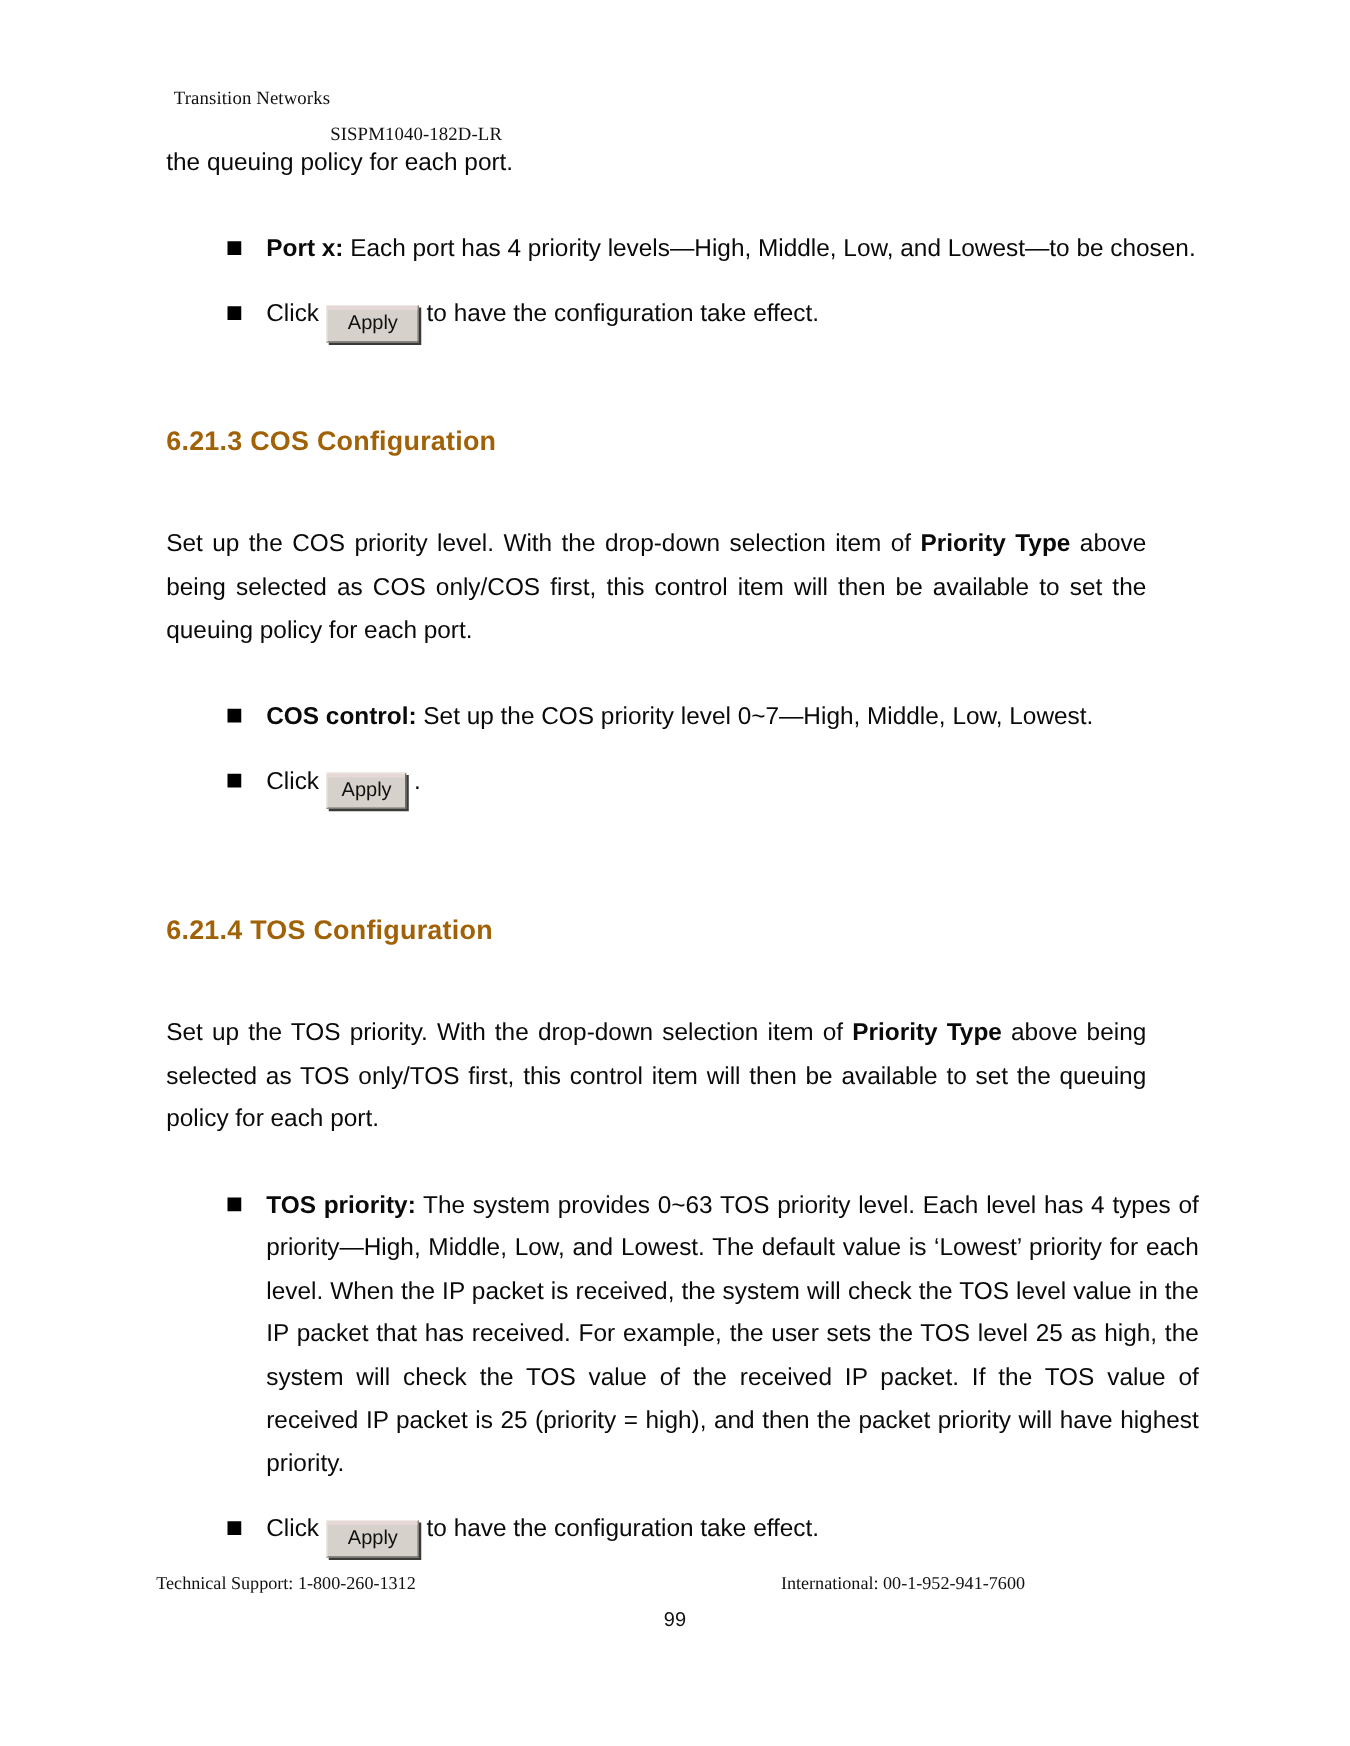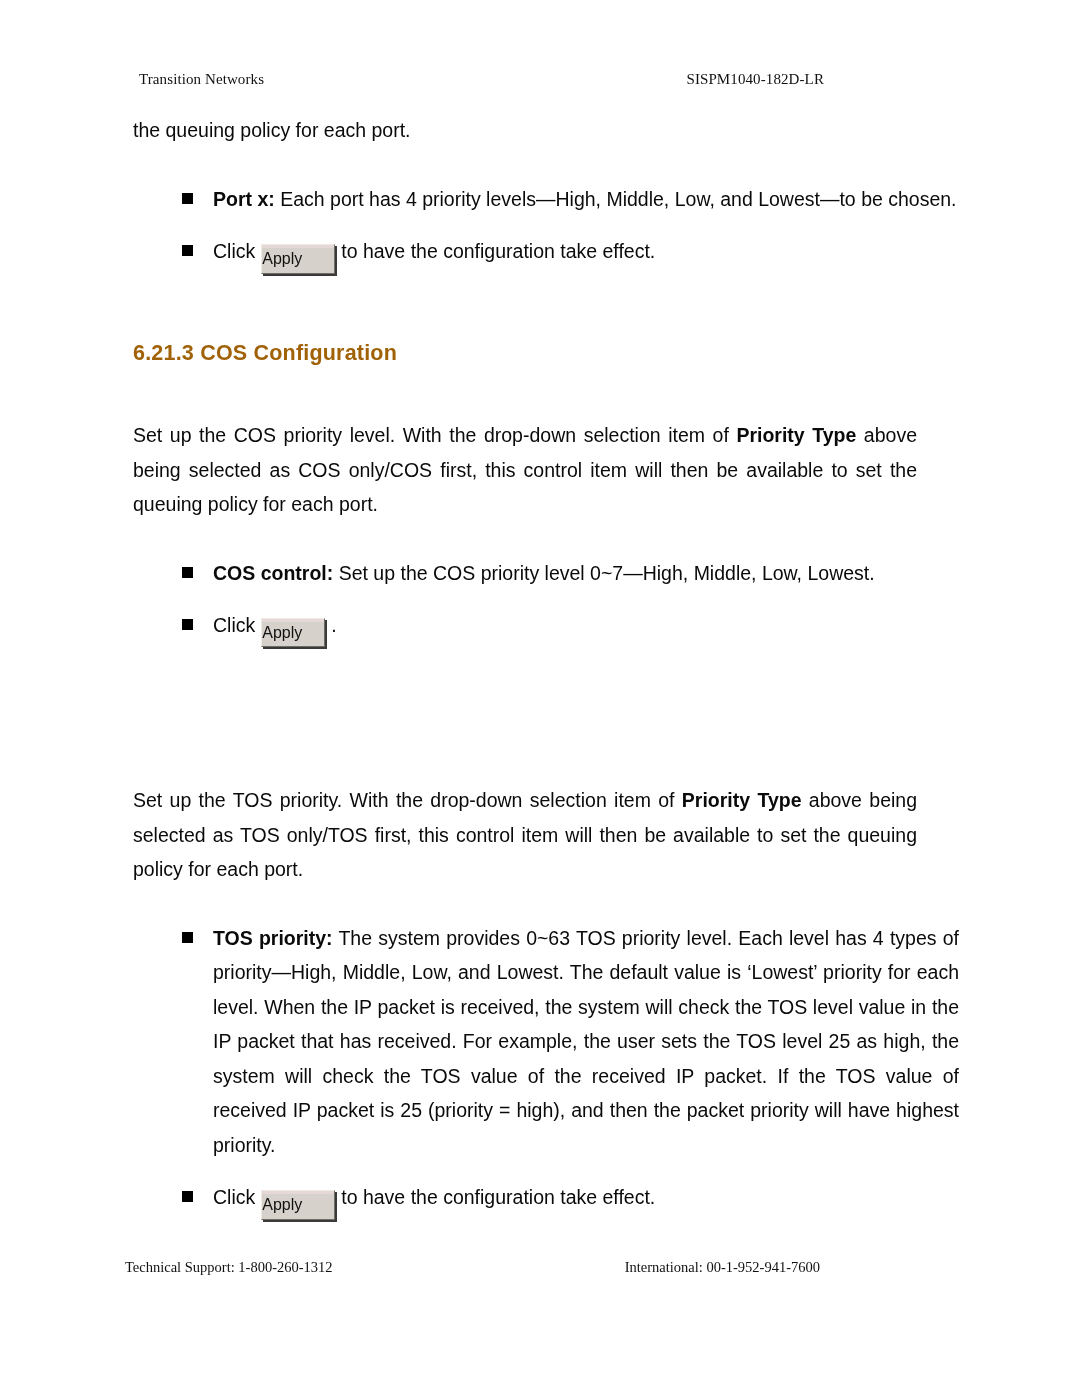--- a/index.html
+++ b/index.html
@@ -22,29 +22,30 @@
     background: #ffffff;
   }
 
   
   .doc-header {
     position: absolute;
     top: 70px;
     left: 139px;
     width: 820px;
     display: flex;
-    justify-content: space-between;
+    justify-content: flex-start;
     font-family: "Liberation Serif", serif;
     font-size: 15px;
     line-height: 18px;
     letter-spacing: 0.1px;
     color: #111;
   }
   .doc-header .right {
     margin-right: 135px;
+    margin-top: 29px;
   }
 
   
   .content {
     position: absolute;
     top: 113px;
     left: 133px;
     width: 826px;
   }
 
@@ -106,21 +107,21 @@
     vertical-align: -6px;
     background: #d6d2cb;
     border-top: 1px solid #efeae3;
     border-left: 1px solid #efeae3;
     border-right: 1px solid #6f6c66;
     border-bottom: 1px solid #6f6c66;
     box-shadow: 2px 2px 0 0 #3a3a38;
     font-family: "Liberation Sans", sans-serif;
     font-size: 16px;
     line-height: 26px;
-    text-align: left;
+    text-align: center;
     color: #101010;
     margin: 0 6px;
   }
   .apply-btn.wide  { width: 72px; height: 28px; line-height: 28px; }
   .apply-btn.narrow{ width: 62px; height: 27px; line-height: 27px; }
   .apply-btn::before {
     content: "";
     position: absolute;
     left: 0; right: 0; top: 0;
     height: 3px;
@@ -210,20 +211,21 @@
     <div class="gap-sm"></div>
 
     <div class="bullet-row noj">
       <span class="bullet-mark"></span>
       <span>Click</span><span class="apply-btn narrow"><span class="lbl">Apply</span></span><span>.</span>
     </div>
 
     <div class="gap-xl"></div>
     <div class="gap-sm"></div>
 
+    <h2 class="heading">6.21.4 TOS Configuration</h2>
 
     <div class="gap-lg"></div>
 
     <p class="body indent"><span>Set up the TOS priority. With the drop-down selection item of </span><b>Priority Type</b><span> above being selected as TOS only/TOS first, this control item will then be available to set the queuing policy for each port.</span></p>
 
     <div class="gap-md"></div>
 
     <div class="bullet-row">
       <span class="bullet-mark"></span>
       <b>TOS priority:</b><span> The system provides 0~63 TOS priority level. Each level has 4 types of priority—High, Middle, Low, and Lowest. The default value is ‘Lowest’ priority for each level. When the IP packet is received, the system will check the TOS level value in the IP packet that has received. For example, the user sets the TOS level 25 as high, the system will check the TOS value of the received IP packet. If the TOS value of received IP packet is 25 (priority = high), and then the packet priority will have highest priority.</span>
@@ -237,14 +239,15 @@
     </div>
 
   </div>
 
   <div class="doc-footer">
     <div class="row">
       <span>Technical Support: 1-800-260-1312</span>
       <span class="right">International: 00-1-952-941-7600</span>
     </div>
   </div>
+  <div class="page-number">99</div>
 
 </div>
 
 </body></html>

